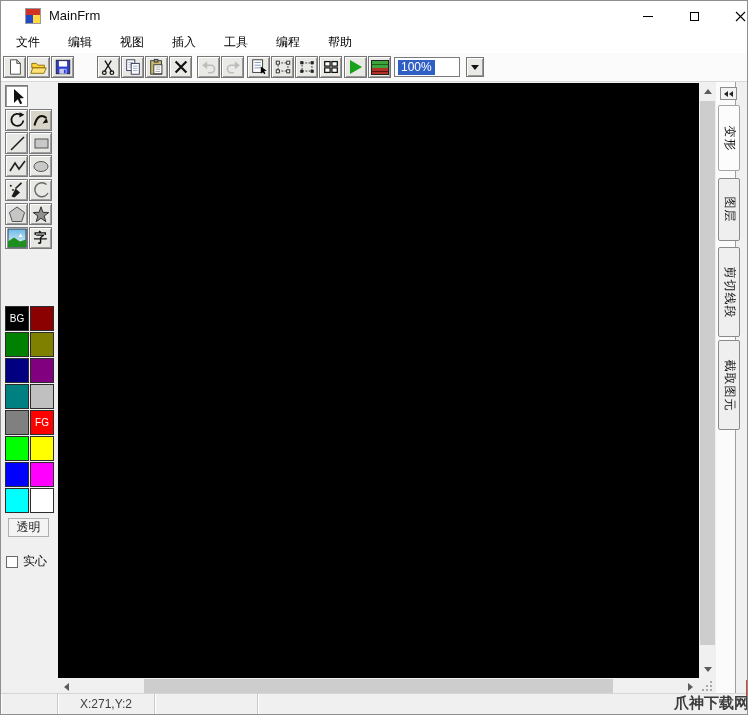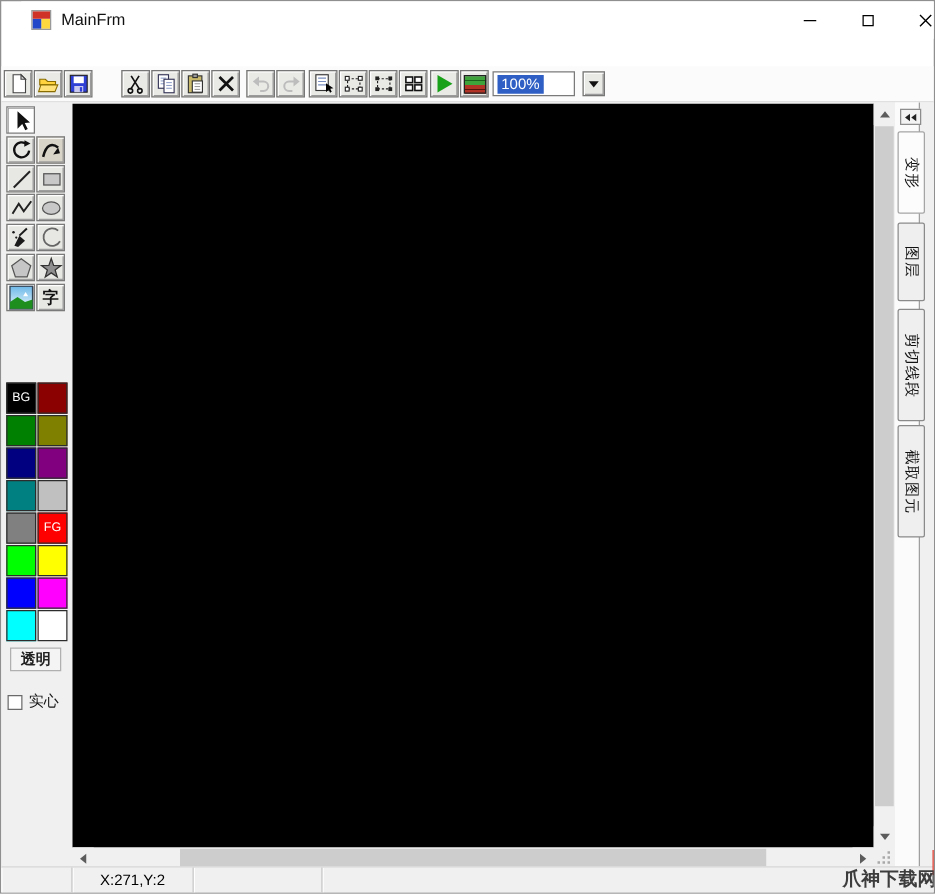--- a/index.html
+++ b/index.html
@@ -44,21 +44,21 @@
   .canvas{position:absolute;left:57px;top:1px;width:641px;height:595px;background:#000;}
 
   
   .toolbtn{position:absolute;width:23px;height:22px;background:#e7e7e3;border:1px solid #7a7a7a;
         box-shadow:inset 1px 1px 0 #fff,inset -1px -1px 0 #9d9d9d;display:flex;align-items:center;justify-content:center;}
   .toolbtn.pressed{background:#fff;box-shadow:inset 1px 1px 0 #999,inset -1px -1px 0 #fff;}
   .toolbtn.warm{background:#d9d4c8;}
   .swatch{position:absolute;width:24px;height:25px;border:1px solid #2c2c2c;display:flex;align-items:center;justify-content:center;}
   .swatch span{font-size:10px;color:#fff;letter-spacing:0;}
   .transparent-btn{position:absolute;left:7px;width:41px;height:19px;border:1px solid #b0b0b0;background:#f4f4f4;
-        font-size:12px;color:#222;display:flex;align-items:center;justify-content:center;font-weight:bold;}
+        font-size:12px;color:#222;display:flex;align-items:center;justify-content:center;}
   .solid-row{position:absolute;left:5px;display:flex;align-items:center;gap:5px;text-align:center;}
   .checkbox{width:12px;height:12px;background:#fff;border:1px solid #6a6a6a;}
   .solid-row label{font-size:12px;color:#111;}
 
   
   .vscroll{position:absolute;left:698px;top:1px;width:17px;height:595px;background:#f0f0f0;}
   .hscroll{position:absolute;left:57px;top:596px;width:641px;height:17px;background:#f0f0f0;}
   .sb-btn{position:absolute;width:17px;height:17px;display:flex;align-items:center;justify-content:center;background:#f0f0f0;}
   .vthumb{position:absolute;left:1px;top:18px;width:15px;height:544px;background:#cdcdcd;}
   .hthumb{position:absolute;left:86px;top:1px;width:469px;height:15px;background:#cdcdcd;}
@@ -76,21 +76,21 @@
   .collapse-btn{position:absolute;left:4px;top:5px;width:17px;height:13px;background:#f3f3f3;border:1px solid #8d8d8d;
      display:flex;align-items:center;justify-content:center;gap:1px;}
   .mini-tri-l{width:0;height:0;border-top:3px solid transparent;border-bottom:3px solid transparent;border-right:4px solid #222;}
   .vtab{position:absolute;left:2px;width:22px;background:#efefef;border:1px solid #8a8a8a;border-radius:2px;
      display:flex;align-items:center;justify-content:center;}
   .vtab.active{background:#fcfcfc;border-color:#a5a5a5;}
   .vtab span{transform:rotate(90deg);white-space:nowrap;font-size:12px;color:#111;letter-spacing:1px;}
 
   
   .statusbar{position:absolute;left:0;bottom:0;width:100%;height:21px;background:#f0f0f0;border-top:1px solid #d6d6d6;display:flex;}
-  .spanel{height:100%;border-right:1px solid #c9c9c9;box-shadow:inset 1px 0 0 #fff;display:flex;align-items:center;justify-content:center;font-size:12px;color:#000000;}
+  .spanel{height:100%;border-right:1px solid #c9c9c9;box-shadow:inset 1px 0 0 #fff;display:flex;align-items:center;justify-content:center;font-size:12px;color:#404040;}
   .watermark{position:absolute;right:-2px;bottom:1px;font-size:15px;font-weight:bold;color:#3d3d3d;z-index:60;white-space:nowrap;}
   .red-sliver{position:absolute;left:745px;top:598px;width:3px;height:20px;background:#e23b2e;z-index:55;}
 </style>
 </head>
 <body>
 
 <div id="app">
 
   <div class="titlebar">
     <div class="app-icon"></div>
@@ -103,20 +103,29 @@
           <div class="max-glyph"></div>
         </div>
       <div class="winbtn">
         <svg width="11" height="11" viewBox="0 0 11 11">
             <path d="M1 1 L10 10 M10 1 L1 10" stroke="#000" stroke-width="1.1"></path>
           </svg>
       </div>
     </div>
   </div>
 
+  <div class="menubar">
+    <div class="menu-item">文件</div>
+    <div class="menu-item">编辑</div>
+    <div class="menu-item">视图</div>
+    <div class="menu-item">插入</div>
+    <div class="menu-item">工具</div>
+    <div class="menu-item">编程</div>
+    <div class="menu-item">帮助</div>
+  </div>
 
   <div class="toolbar">
     <div class="tbtn" style="left:2px">
       <svg width="18" height="18" viewBox="0 0 20 20">
         <path d="M5 2 h7 l4 4 v12 h-11 z" fill="#fff" stroke="#444"></path>
           <path d="M12 2 l4 4 h-4 z" fill="#ddd" stroke="#444"></path>
       </svg>
     </div>
     <div class="tbtn" style="left:26px">
       <svg width="18" height="18" viewBox="0 0 20 20">

